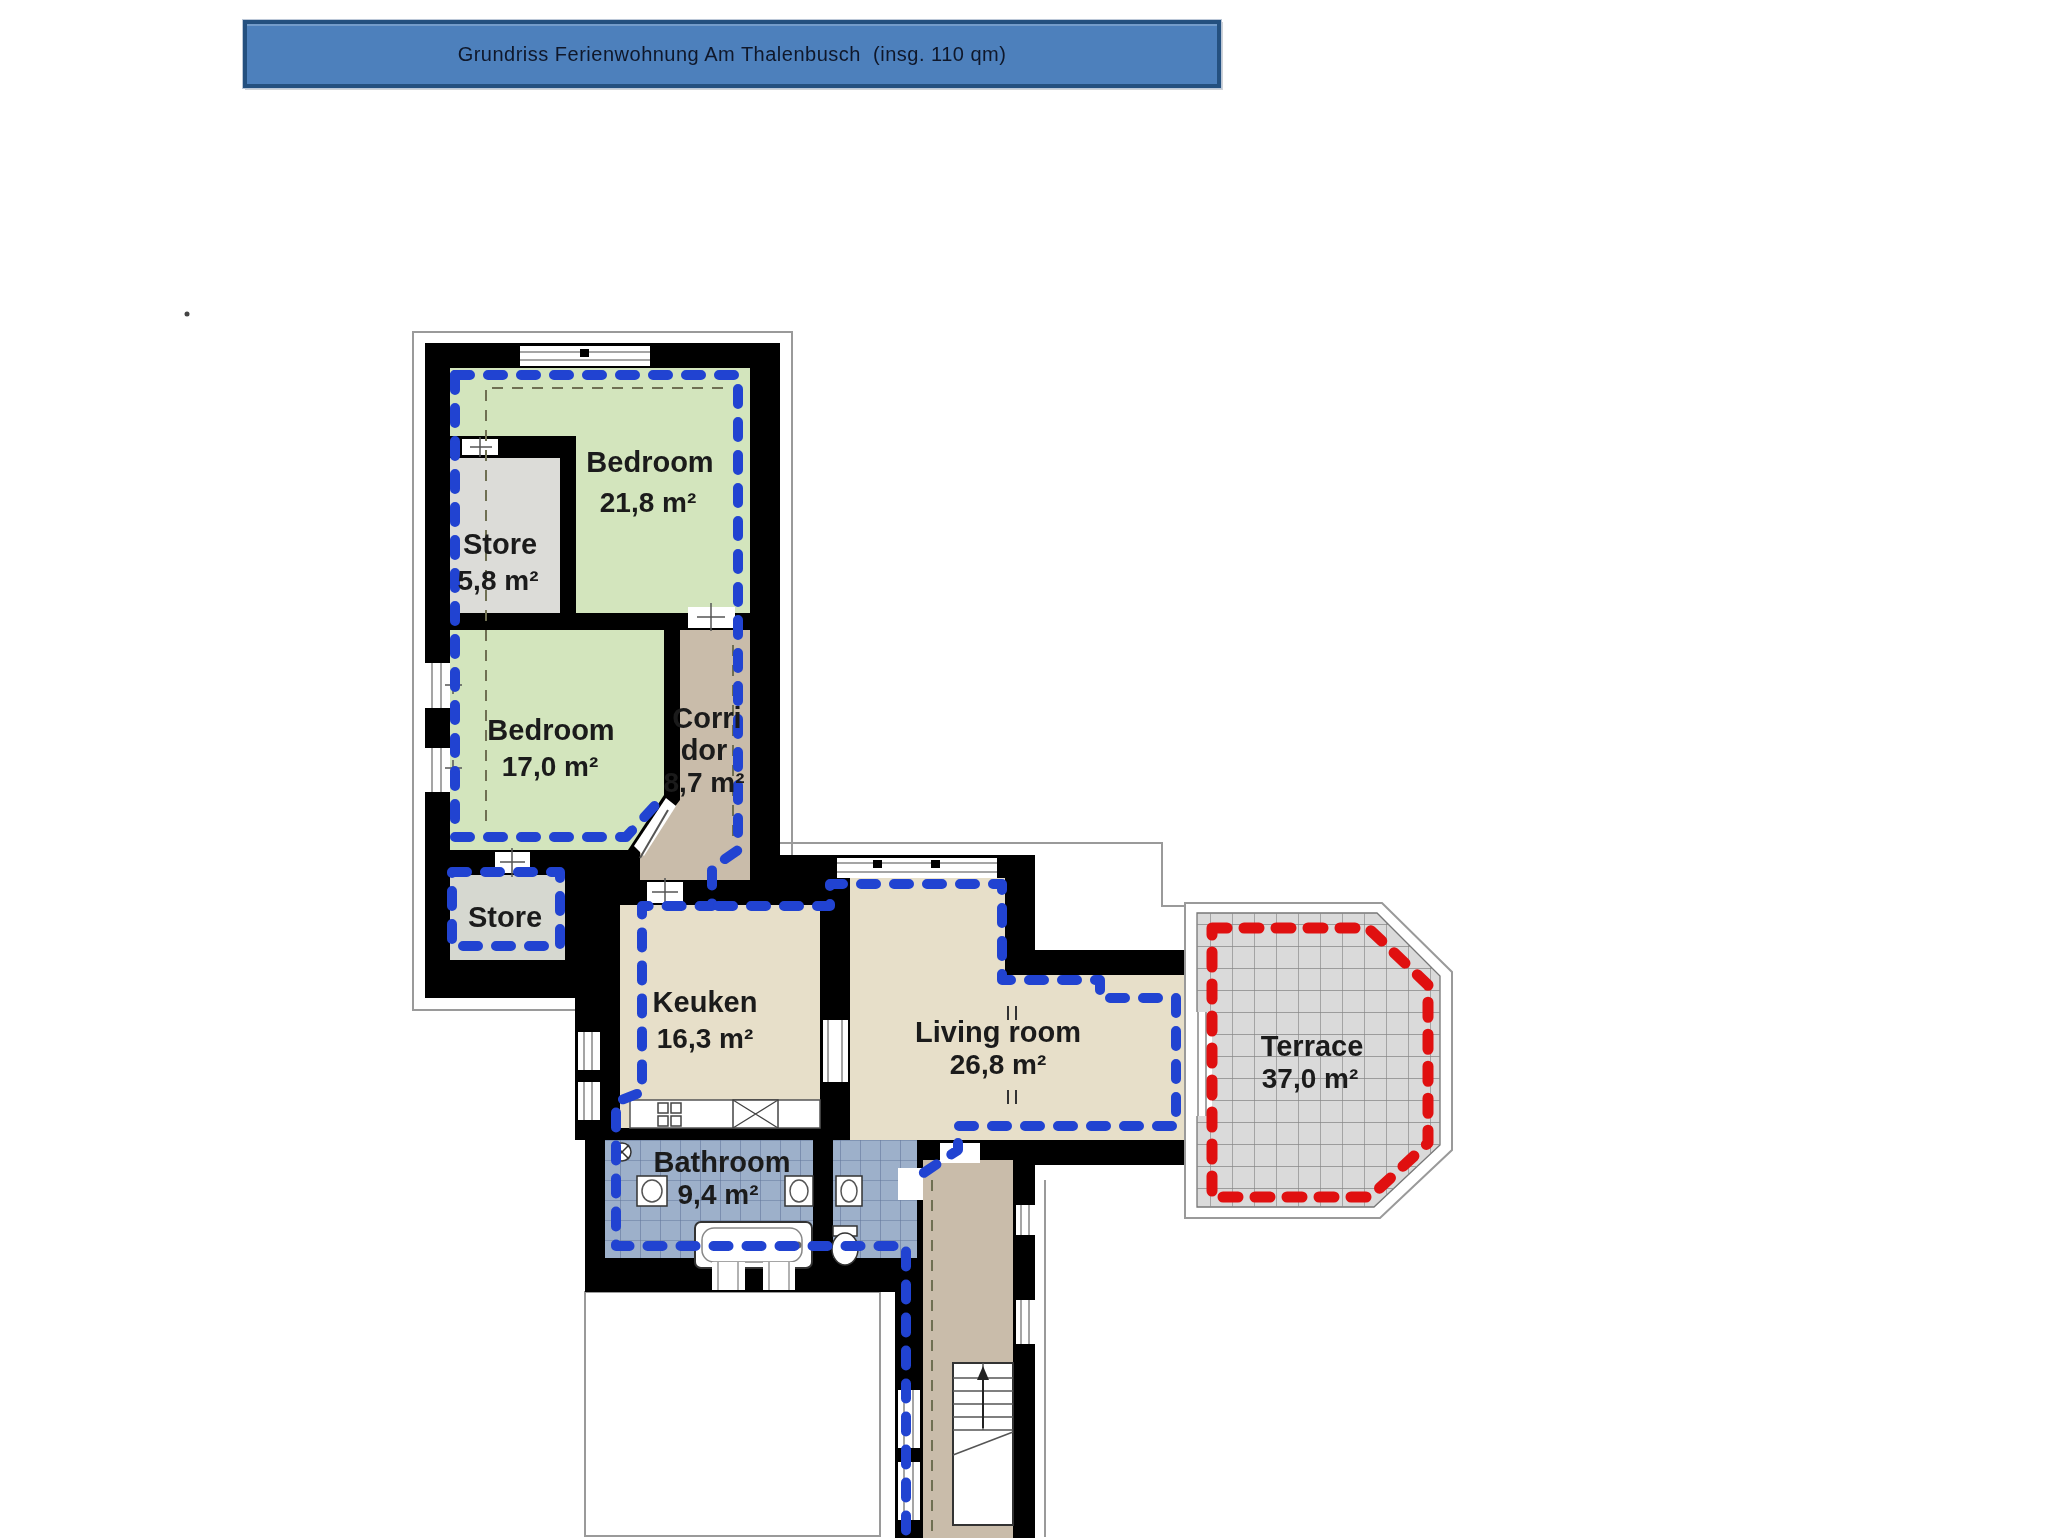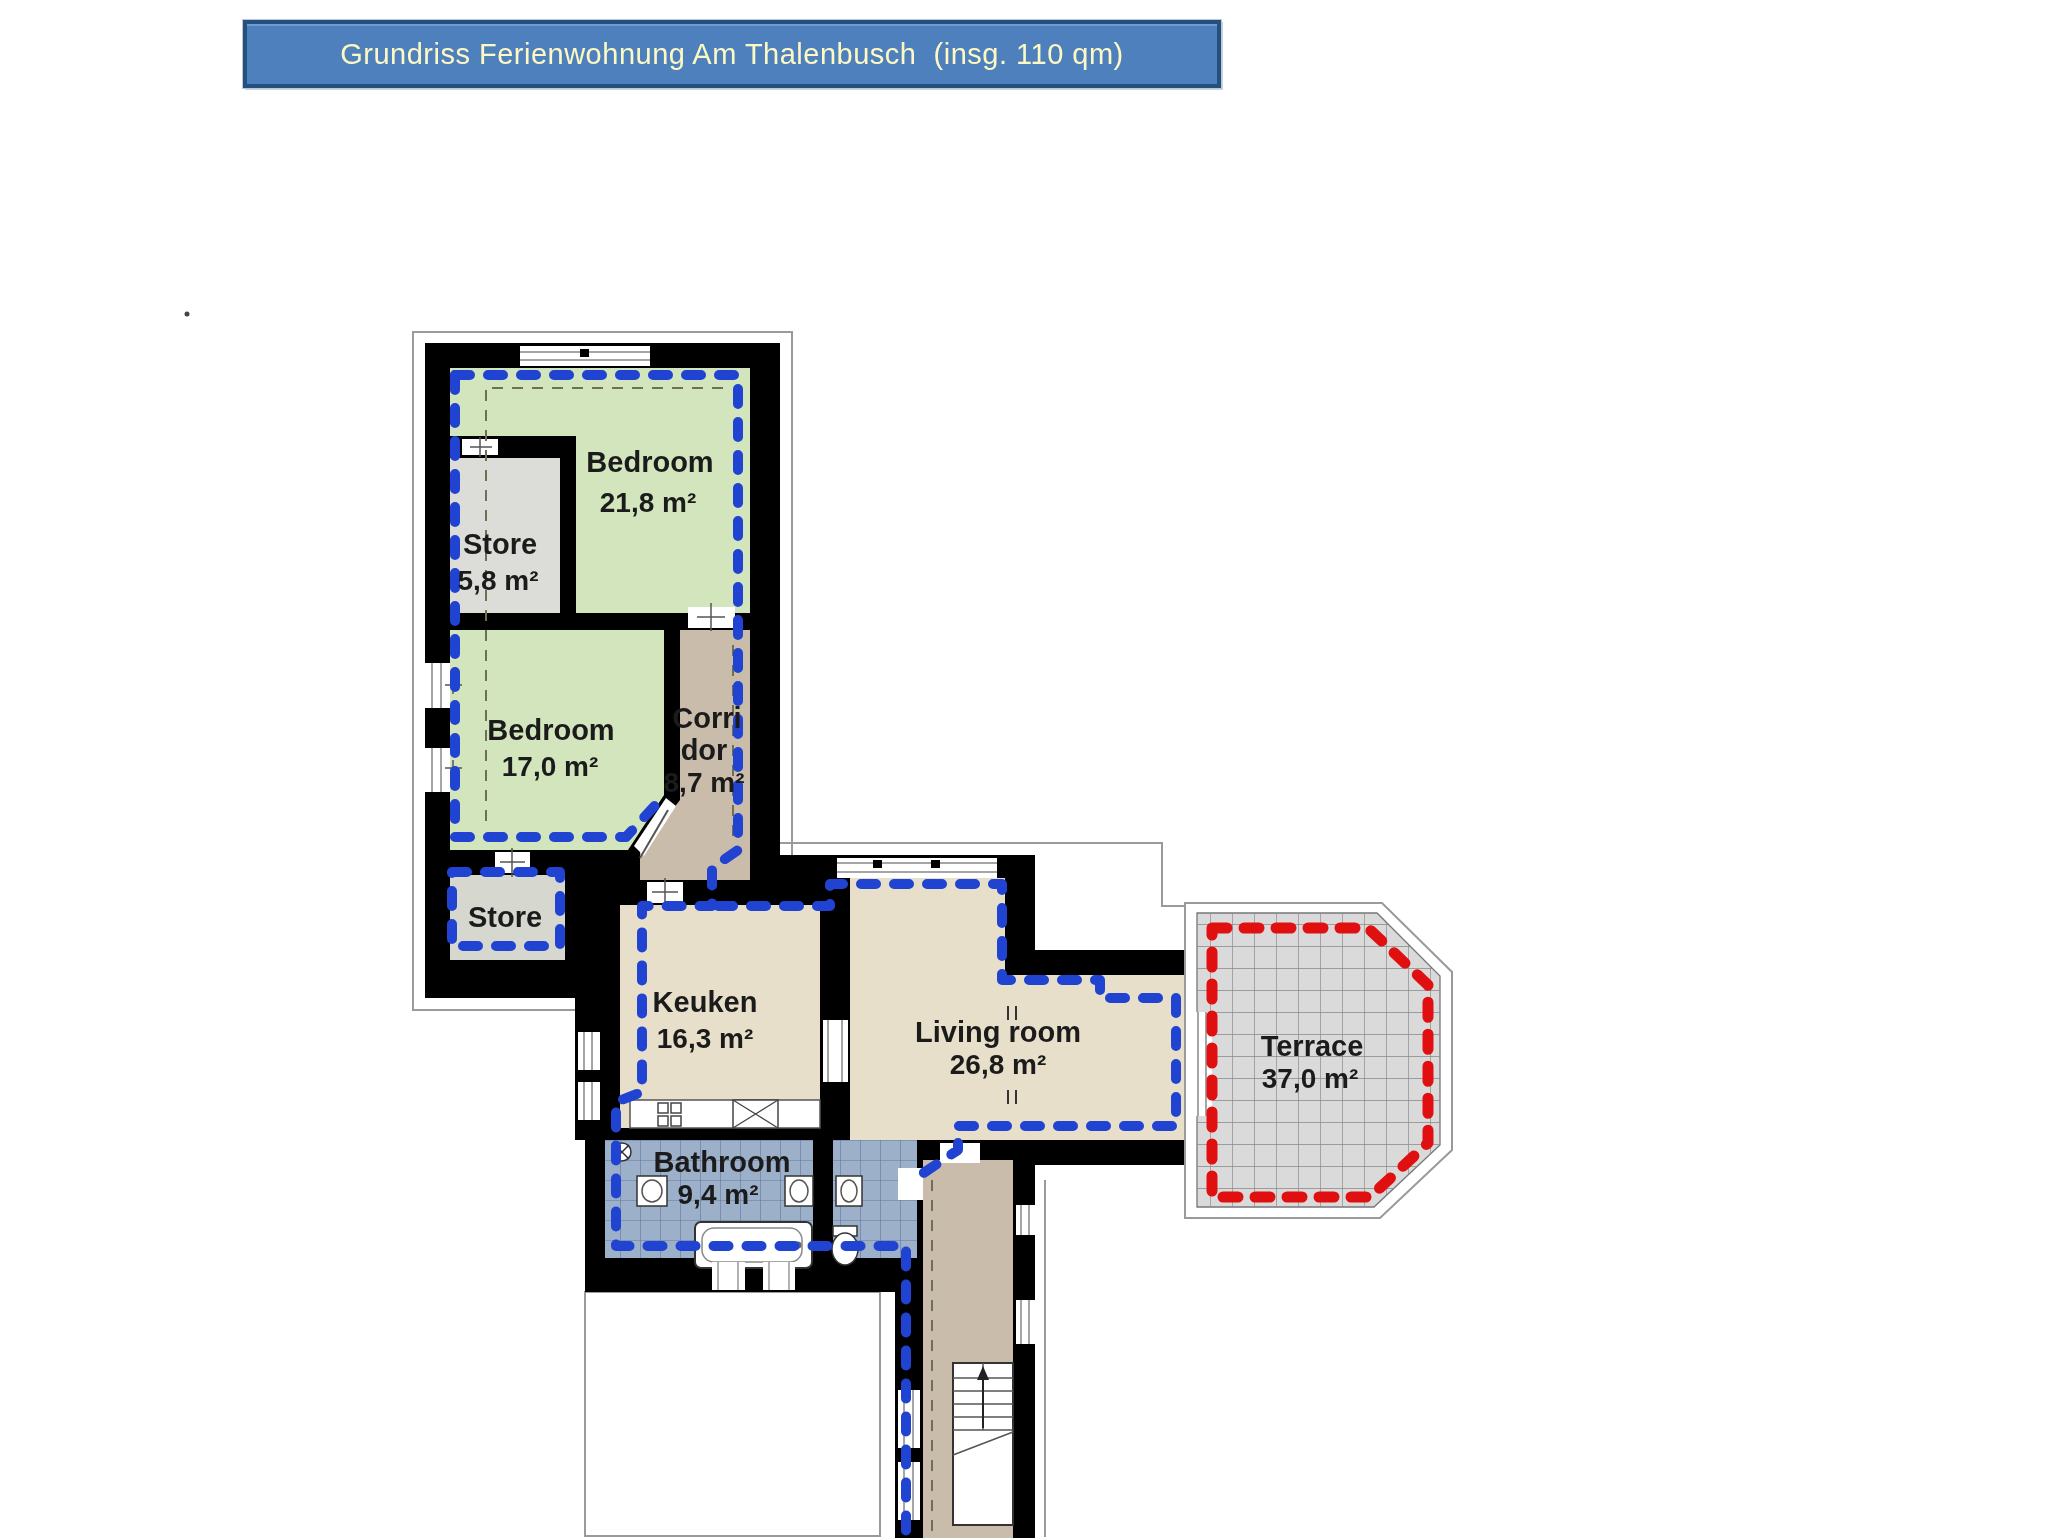--- a/index.html
+++ b/index.html
@@ -2,21 +2,21 @@
 <html><head>
 <meta charset="utf-8">
 <style>
   html,body{margin:0;padding:0;background:#ffffff;}
   .page{position:relative;width:2048px;height:1538px;background:#ffffff;overflow:hidden;
         font-family:"Liberation Sans", sans-serif;}
   .banner{position:absolute;left:243px;top:20px;width:978px;height:68px;
           background:#4d80bc;border:4px solid #24507f;outline:1px solid #bcc8d8;
           box-shadow:inset 0 2px 0 rgba(255,255,255,.22), 2px 2px 0 rgba(120,130,140,.35);
           display:flex;align-items:center;justify-content:center;box-sizing:border-box;}
-  .banner span{color:#fef9c3;font-size:29px;letter-spacing:.5px;white-space:pre;}
+  .banner span{color:#0f172a;font-size:20px;letter-spacing:.5px;white-space:pre;}
   svg{position:absolute;left:0;top:0;}
   text{font-family:"Liberation Sans", sans-serif;font-weight:bold;fill:#1b1b1b;}
   .rl{font-size:29px;text-anchor:middle;}
   .rs{font-size:28px;text-anchor:middle;}
 </style>
 </head>
 <body>
 
 <div class="page">
 

